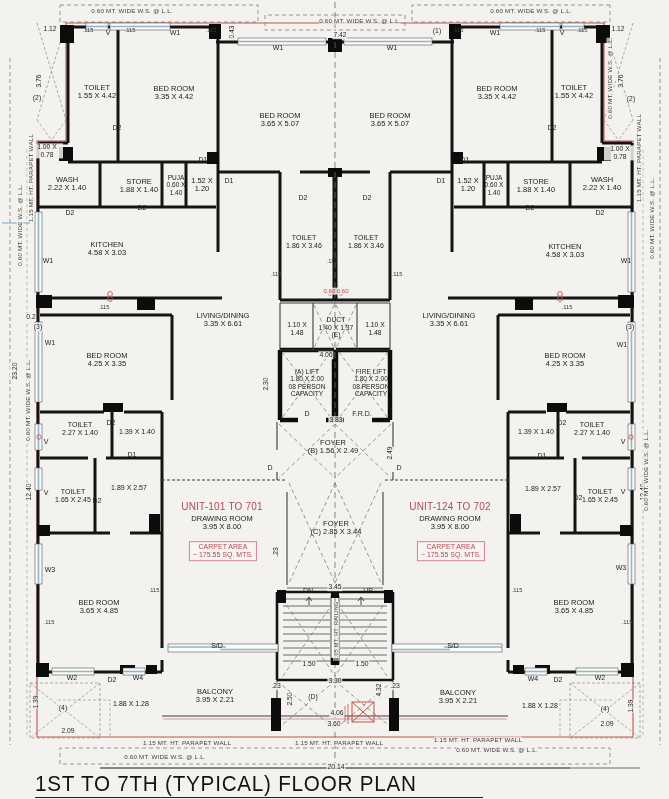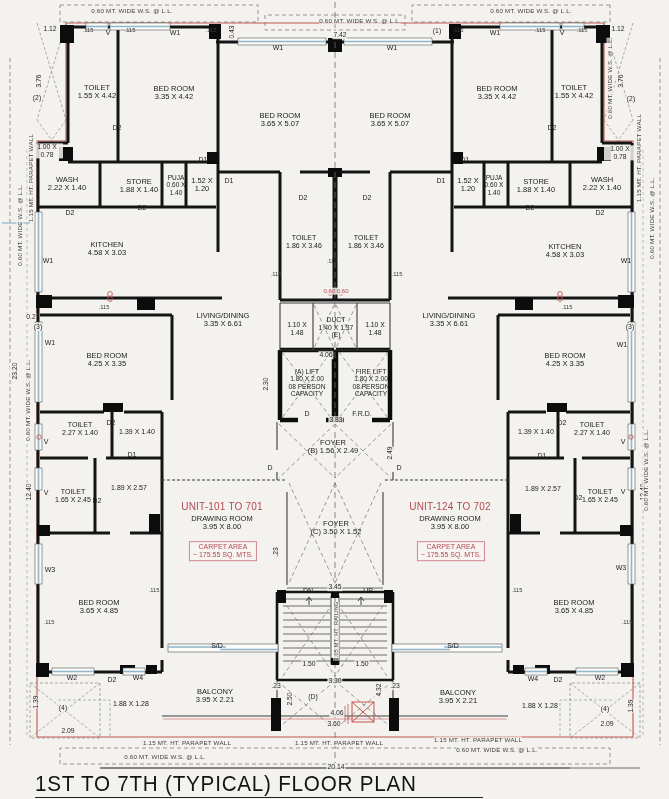--- a/index.html
+++ b/index.html
@@ -322,21 +322,21 @@
       <span>1.65 X 2.45</span>
     </div>
 <div class="lbl room" style="left:600px;top:496px;font-size:7px">
       <span>TOILET</span>
       <span>1.65 X 2.45</span>
     </div>
 <div class="lbl" style="left:129px;top:488px;font-size:7px">1.89 X 2.57</div>
 <div class="lbl" style="left:543px;top:489px;font-size:7px">1.89 X 2.57</div>
 <div class="lbl room" style="left:336px;top:528px">
       <span>FOYER</span>
-      <span>(C) 3.50 X 1.52</span>
+      <span>(C) 2.85 X 3.44</span>
     </div>
 <div class="lbl room" style="left:99px;top:607px">
       <span>BED ROOM</span>
       <span>3.65 X 4.85</span>
     </div>
 <div class="lbl room" style="left:574px;top:607px">
       <span>BED ROOM</span>
       <span>3.65 X 4.85</span>
     </div>
 <div class="lbl room" style="left:215px;top:696px">

